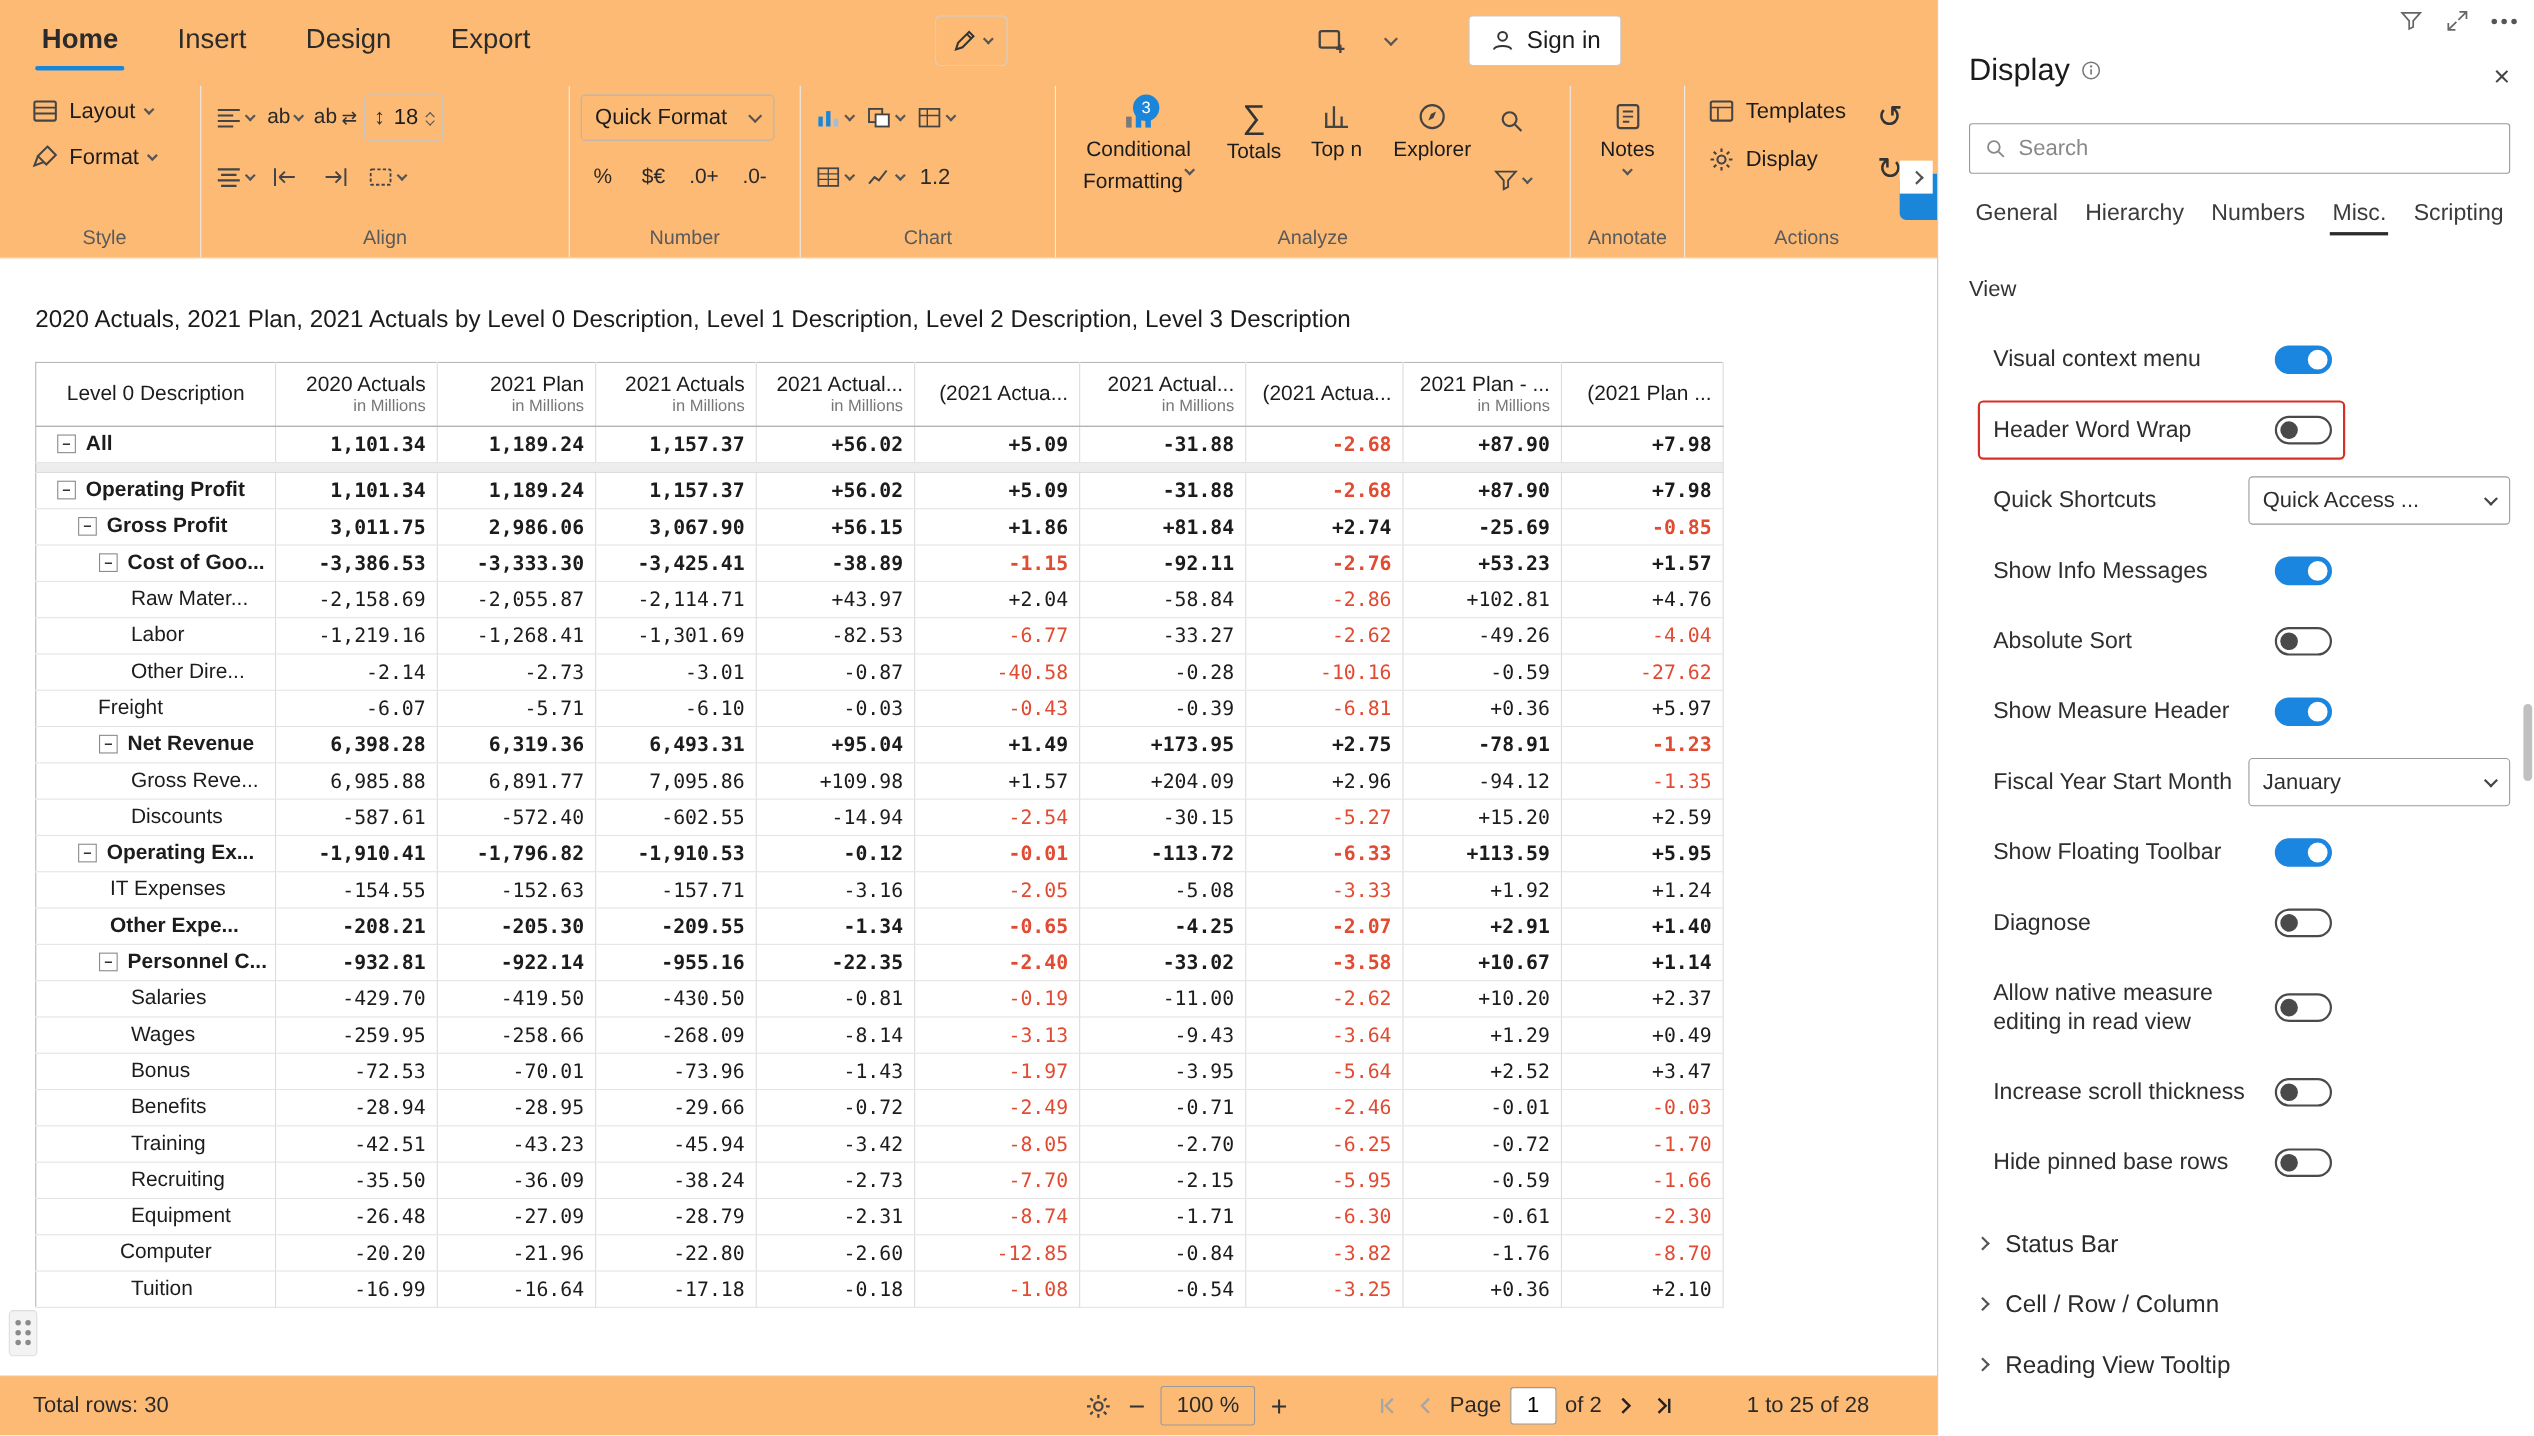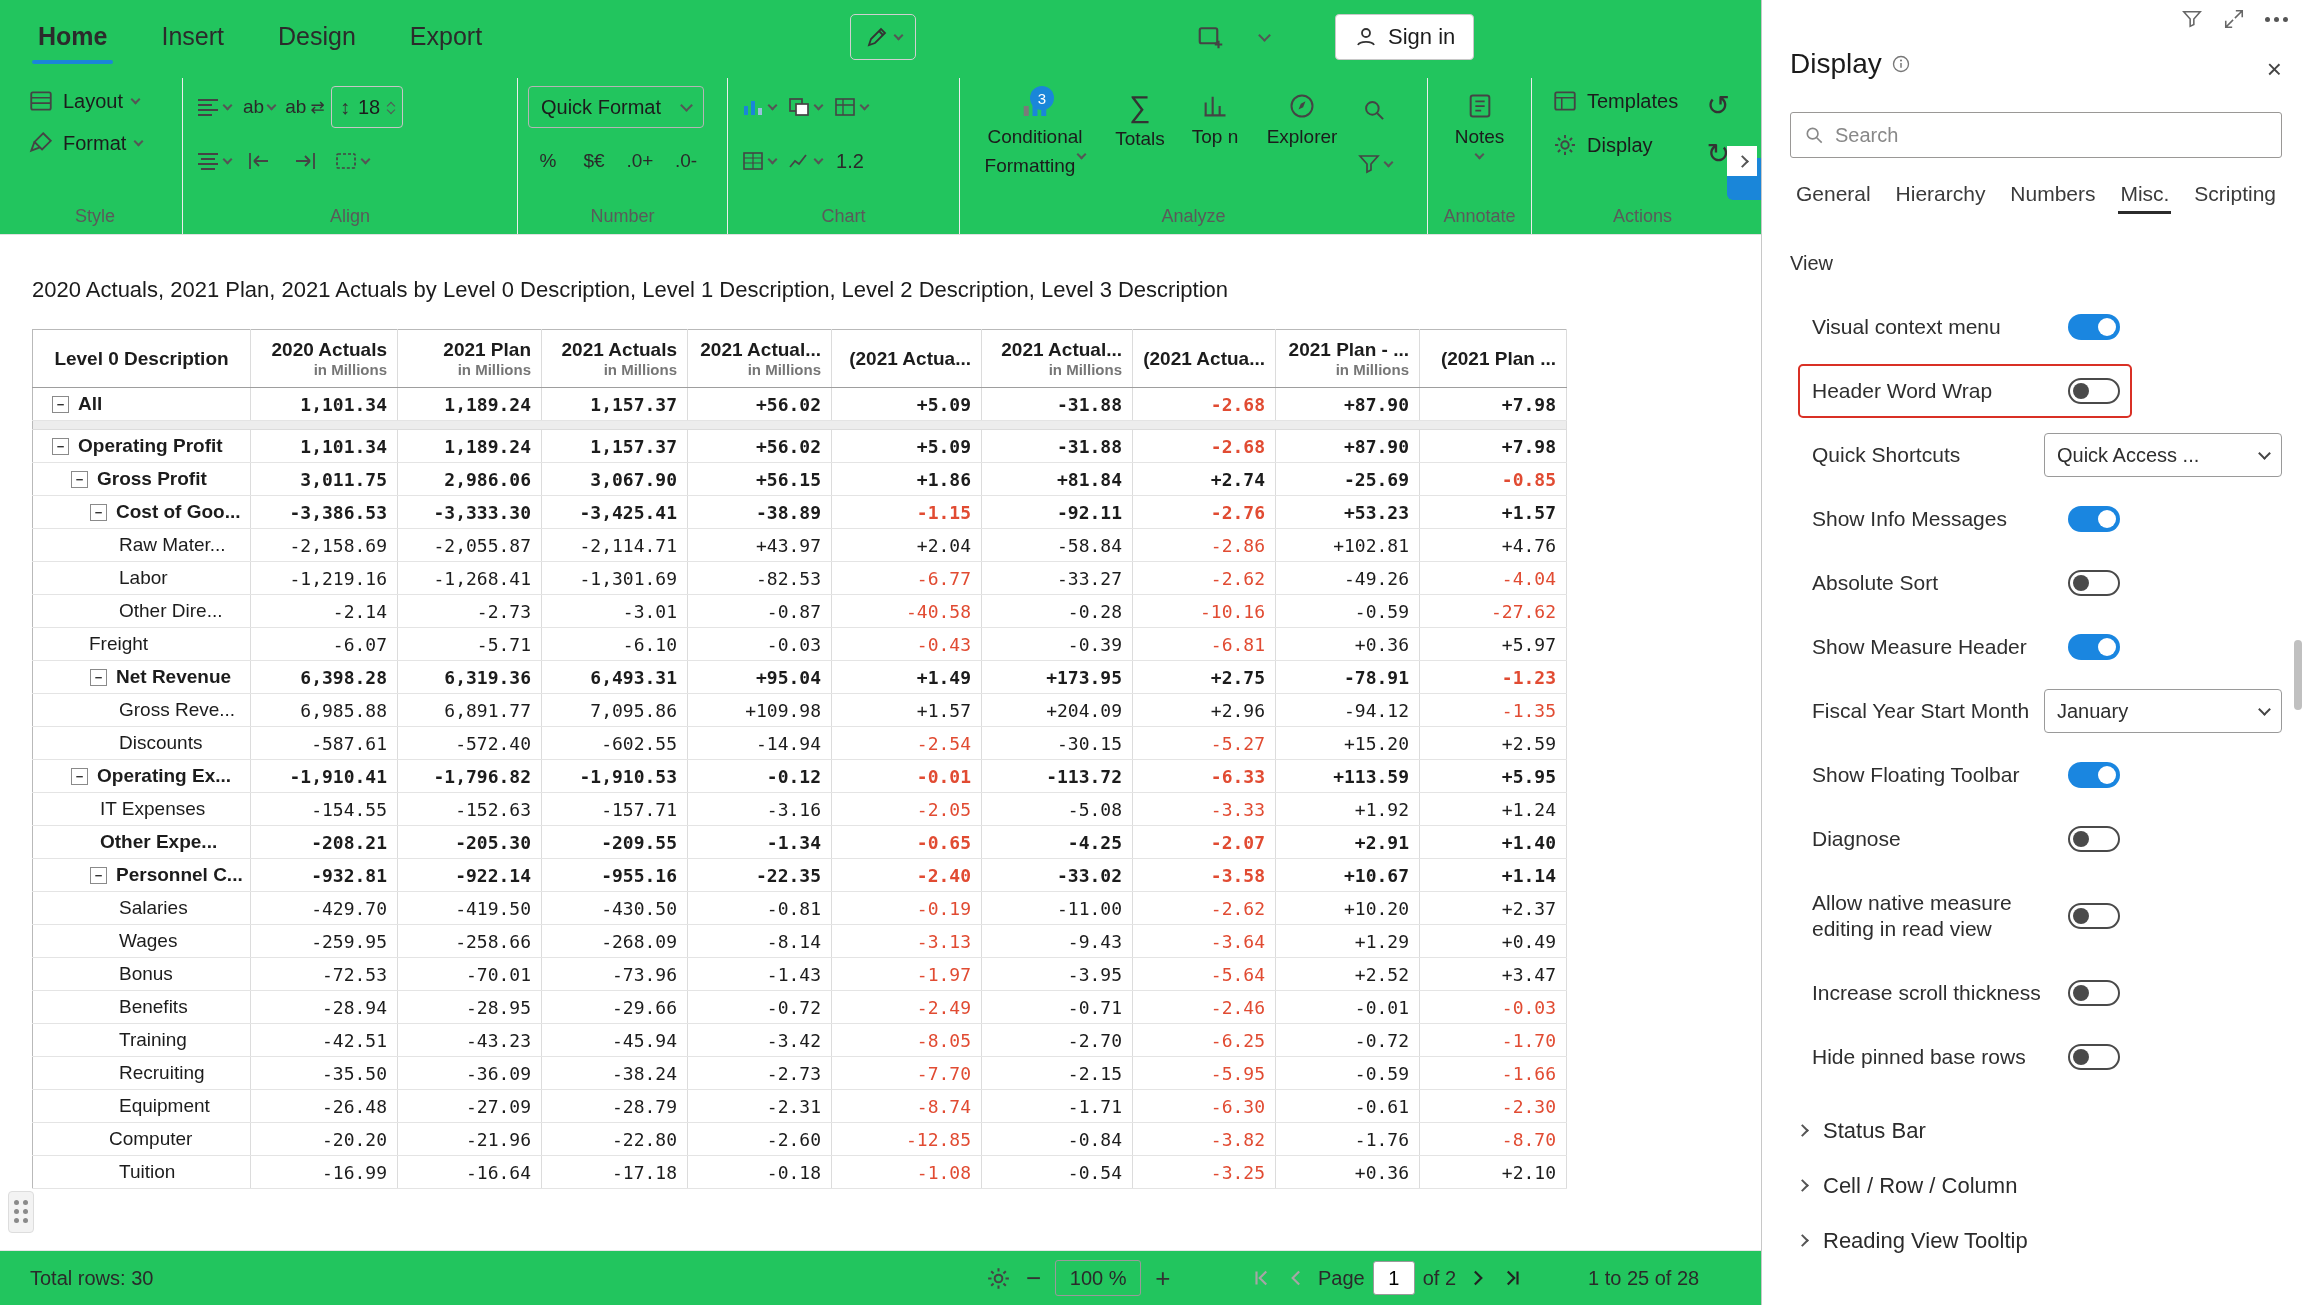--- a/index.html
+++ b/index.html
@@ -1,19 +1,19 @@
 <!DOCTYPE html>
 <html><head>
 <meta charset="utf-8">
 <style>
   * { box-sizing: border-box; margin: 0; padding: 0; }
   html,body { width:2304px; height:1305px; overflow:hidden; background:#fff;
     font-family:"Liberation Sans", sans-serif; color:#1c1c1c; }
   .app { display:flex; width:2304px; height:1305px; }
-  .main { width:1761px; display:flex; flex-direction:column; position:relative; background:#22c55e; }
+  .main { width:1761px; display:flex; flex-direction:column; position:relative; background:#fdba74; }
 
   
   .ribbon { height:235px; border-bottom:1px solid #e1e1e1; display:flex; flex-direction:column; }
   .menubar { height:72px; display:flex; align-items:center; position:relative; padding-left:18px; }
   .mtabs { display:flex; gap:14px; align-items:center; height:100%; }
   .mtab { font-size:25px; color:#2b2b2b; padding:0 20px; height:100%; display:flex; align-items:center; position:relative; cursor:pointer; }
   .mtab.active { font-weight:bold; }
   .mtab.active::after { content:''; position:absolute; left:14px; right:14px; bottom:8px; height:4px; background:#1a86d9; border-radius:2px; }
   .pen-btn { position:absolute; left:850px; top:14px; width:66px; height:46px; border:1px solid #d0d0d0; border-radius:5px;
     display:flex; align-items:center; justify-content:center; gap:6px; }
@@ -48,21 +48,21 @@
   .cut-blue { position:absolute; right:0; top:86px; width:34px; height:42px; background:#1a86d9; border-radius:6px 0 0 6px; }
   .panel-collapse { position:absolute; right:4px; top:146px; width:30px; height:30px; display:flex; align-items:center;
     justify-content:center; background:#fff; z-index:5; }
 
   
   .canvas { flex:1; position:relative; background:#fff; }
   .canvas-title { position:absolute; left:32px; top:42px; font-size:22px; color:#1b1b1b; }
   .grid-table { position:absolute; left:32px; top:94px; border-collapse:collapse; table-layout:fixed; width:1534px;
     border:1px solid #b9b9b9; }
   .grid-table th, .grid-table td { border-right:1px solid #dcdcdc; border-bottom:1px solid #e4e4e4; overflow:hidden; white-space:nowrap; }
-  .grid-table thead th { height:58px; vertical-align:middle; border-bottom:1px solid #9e9e9e; font-weight:bold; }
+  .grid-table thead th { height:58px; vertical-align:middle; border-bottom:1px solid #9e9e9e; font-weight:normal; }
   .h-name { font-size:19px; color:#1c1c1c; text-align:right; padding:0 10px; }
   .h-sub { font-size:15px; color:#767676; text-align:right; padding:0 10px; }
   th.hdesc .h-name { text-align:center; }
   .grid-table td { height:33px; }
   td.num { font-family:"DejaVu Sans Mono", monospace; font-size:18px; text-align:right; padding-right:10px; }
   td.desc { font-size:19px; }
   tr.bold td { font-weight:bold; }
   td.num.neg { color:#e14b32; }
   tr.spacer td { height:9px; background:#ededed; border-bottom:1px solid #dcdcdc; }
   .collapse-box { display:inline-flex; width:17px; height:17px; border:1px solid #8a8a8a; align-items:center; justify-content:center;

